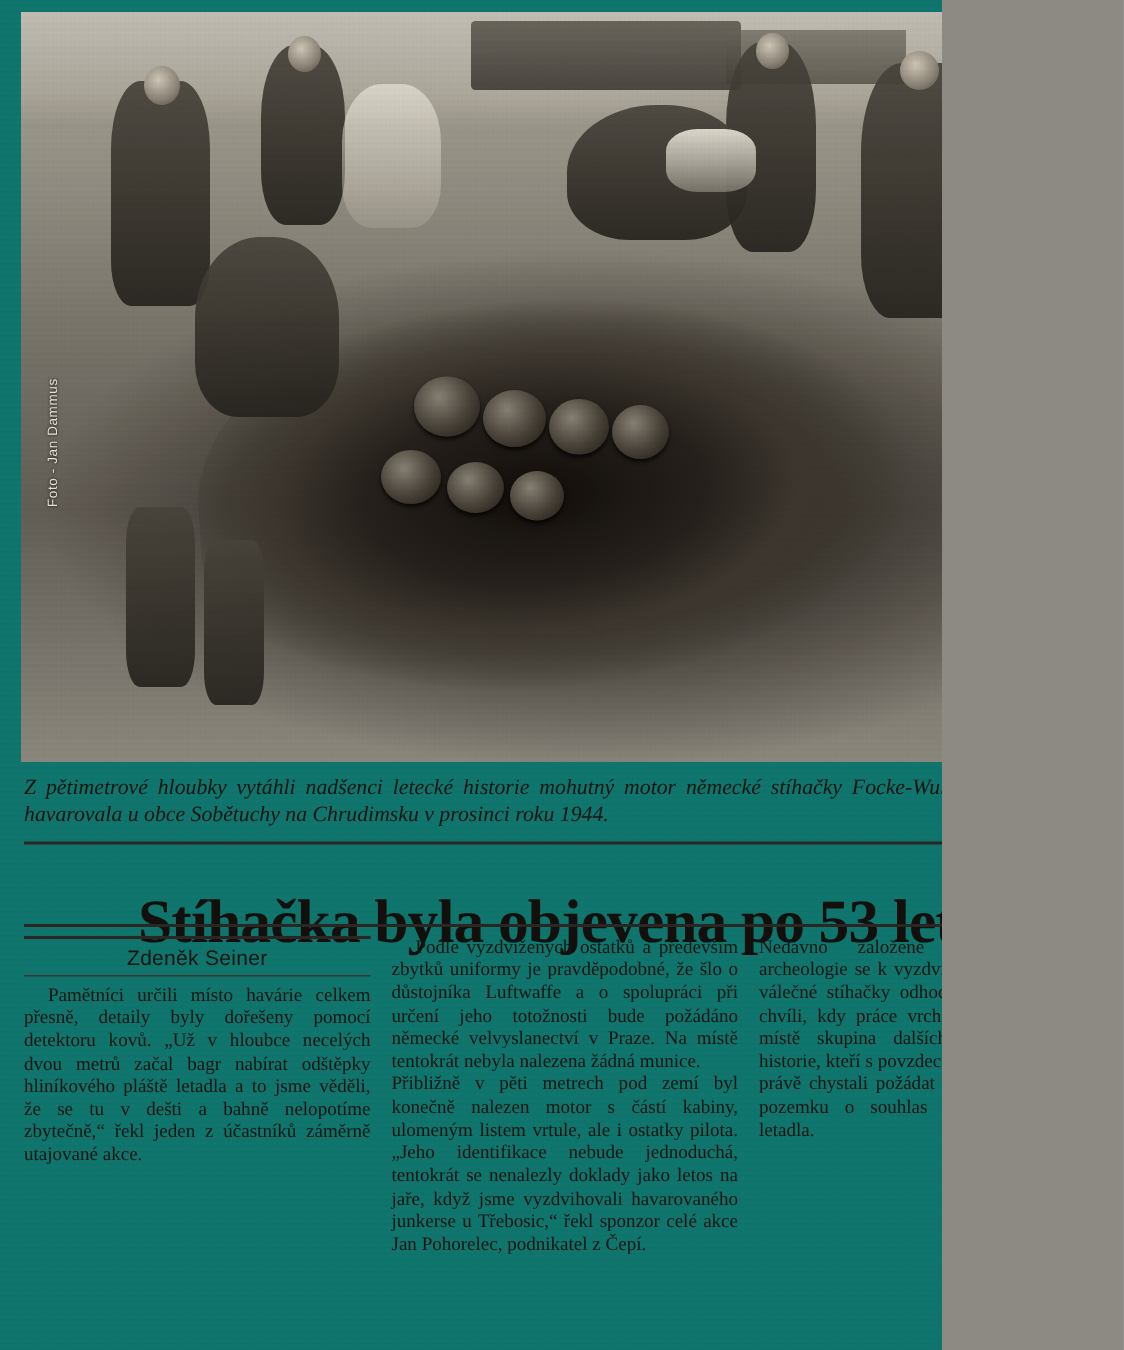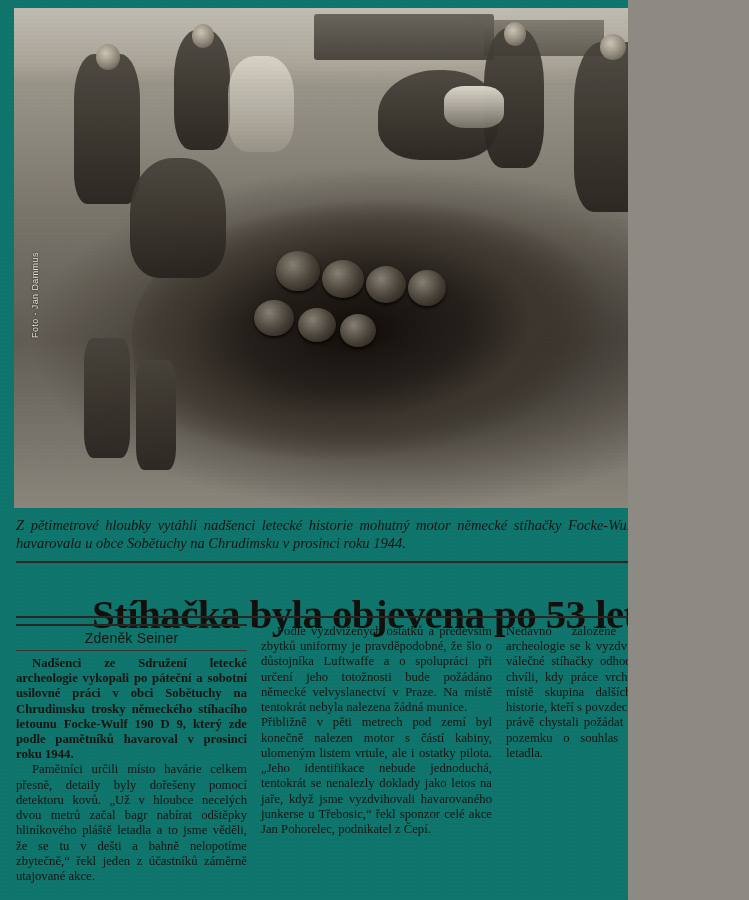--- a/index.html
+++ b/index.html
@@ -258,21 +258,20 @@
   <div class="rule" id="rule-under-headline"></div>
 
   <div class="cols">
 
     <div class="col">
       <div class="byline-wrap">
         <div class="byline-rule"></div>
         <div class="byline">Zdeněk Seiner</div>
         <div class="byline-rule2"></div>
       </div>
-      <p class="first lead">Nadšenci ze Sdružení letecké archeologie vykopali po páteční a sobotní usilovné práci v obci Sobětuchy na Chrudimsku trosky německého stíhacího letounu Focke-Wulf 190 D 9, který zde podle pamětníků havaroval v prosinci roku 1944.</p>
       <p class="nofirst">Pamětníci určili místo havárie celkem přesně, detaily byly dořešeny pomocí detektoru kovů. „Už v hloubce necelých dvou metrů začal bagr nabírat odštěpky hliníkového pláště letadla a to jsme věděli, že se tu v dešti a bahně nelopotíme zbytečně,“ řekl jeden z účastníků záměrně utajované akce.</p>
     </div>
 
     <div class="col">
       <p class="nofirst">Podle vyzdvižených ostatků a především zbytků uniformy je pravděpodobné, že šlo o důstojníka Luftwaffe a o spolupráci při určení jeho totožnosti bude požádáno německé velvyslanectví v Praze. Na místě tentokrát nebyla nalezena žádná munice.</p>
       <p class="nofirst" style="text-indent:0;">Přibližně v pěti metrech pod zemí byl konečně nalezen motor s částí kabiny, ulomeným listem vrtule, ale i ostatky pilota. „Jeho identifikace nebude jednoduchá, tentokrát se nenalezly doklady jako letos na jaře, když jsme vyzdvihovali havarovaného junkerse u Třebosic,“ řekl sponzor celé akce Jan Pohorelec, podnikatel z Čepí.</p>
     </div>
 
     <div class="col">
       <p class="nofirst" style="text-indent:0;">Nedávno založené Sdružení letecké archeologie se k vyzdvižení trosek německé válečné stíhačky odhodlalo právě včas. Ve chvíli, kdy práce vrcholily, objevila se na místě skupina dalších nadšenců letecké historie, kteří s povzdechnutím přiznali, že se právě chystali požádat soukromého majitele pozemku o souhlas s hledáním zbytků letadla.</p>

